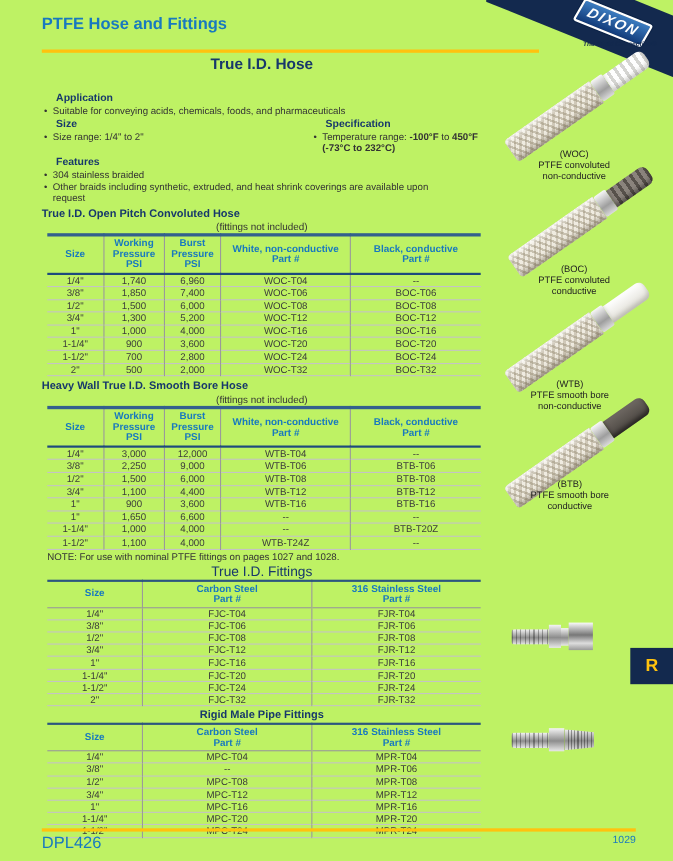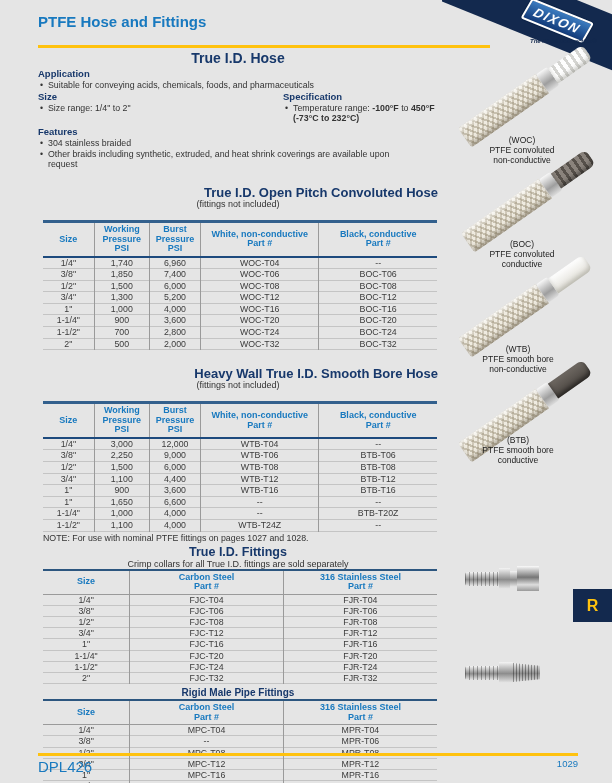--- a/index.html
+++ b/index.html
@@ -1,55 +1,55 @@
 <!DOCTYPE html>
 <html><head>
 <meta charset="utf-8">
 <style>
   html,body{margin:0;padding:0;background:#fff;}
-  .page{position:relative;width:612px;height:783px;background:#e5e5e5;overflow:hidden;
+  .page{position:relative;width:612px;height:783px;background:#bef264;overflow:hidden;
         font-family:"Liberation Sans",sans-serif;color:#333;}
   
   .header-title{position:absolute;left:38px;top:13px;font-size:15px;font-weight:bold;color:#1879bf;}
   .rule-top{position:absolute;left:38px;top:45px;width:452px;height:3px;background:#ffc20e;}
   .corner{position:absolute;top:0;right:0;width:170px;height:72px;overflow:hidden;}
   .band{position:absolute;top:-6px;right:-60px;width:230px;height:52px;background:#13294e;
         transform:rotate(22deg);display:flex;align-items:center;justify-content:center;}
   .logo-box{background:linear-gradient(180deg,#3c7cc0,#123b7a);border:2px solid #fff;border-radius:3px;
         padding:0 7px 1px 7px;transform:skewX(-8deg);box-shadow:0 0 0 1px #0c2347;}
   .logo-box span{font-size:13px;font-weight:bold;font-style:italic;color:#fff;letter-spacing:1.5px;}
   .tagline{position:absolute;left:88px;top:38px;width:80px;font-size:6px;font-weight:bold;
         font-style:italic;color:#13294e;}
   
   .main{position:absolute;left:38px;top:50px;width:400px;}
-  .main-title{font-size:14px;line-height:16px;font-weight:bold;color:#17386b;text-align:center;margin-bottom:2px;}
-  .subhead{font-size:9.5px;line-height:11px;font-weight:bold;color:#17386b;margin-bottom:1px;}
+  .main-title{font-size:14px;line-height:16px;font-weight:bold;color:#17386b;text-align:center;margin-bottom:18px;}
+  .subhead{font-size:9.5px;line-height:11px;font-weight:bold;color:#17386b;margin-bottom:1px;margin-left:13px;}
   .bullet{position:relative;font-size:8.8px;line-height:10px;color:#333;padding-left:10px;margin-bottom:1px;}
   .bullet::before{content:"•";position:absolute;left:2px;top:0;color:#333;}
   .two-col{display:flex;margin-bottom:2px;}
   .col-l{width:245px;}
   .col-r{width:152px;}
   .features .bullet{width:358px;}
   
-  .tbl-title{font-size:13px;line-height:12px;font-weight:bold;color:#17386b;text-align:right;margin-top:18px;}
-  .tbl-sub{font-size:9px;line-height:10px;color:#333;text-align:center;margin-bottom:11px;}
+  .tbl-title{font-size:10px;line-height:12px;font-weight:bold;color:#17386b;text-align:left;margin-top:4px;}
+  .tbl-sub{font-size:9px;line-height:10px;color:#333;text-align:center;margin-bottom:1px;}
   table{border-collapse:collapse;width:394px;margin-left:5px;table-layout:fixed;}
   table.ptable{border-top:3px solid #33608d;}
   table.ftable{border-top:2.5px solid #2c567f;}
   th{font-size:9px;line-height:9.5px;font-weight:bold;color:#1879bf;text-align:center;
      padding:2px 1px;vertical-align:middle;}
   .ptable thead tr{border-bottom:2px solid #1d4a7d;}
   .ftable thead tr{border-bottom:1px solid #9a9a9a;}
   td{font-size:8.8px;color:#3b3b3b;text-align:center;padding:0;}
   .ptable td{line-height:10.6px;}
   .ftable td{line-height:10.2px;}
   tbody tr{border-bottom:1px solid #c4c4c4;}
   th + th, td + td{border-left:1px solid #9a9a9a;}
   .note{font-size:8.8px;line-height:10px;color:#333;margin-left:5px;margin-top:1px;}
-  .fit-title{font-size:12.5px;line-height:14px;font-weight:bold;color:#17386b;text-align:center;margin-top:2px;}
+  .fit-title{font-size:12.5px;line-height:14px;font-weight:normal;color:#17386b;text-align:center;margin-top:2px;}
   .fit-sub{font-size:9px;line-height:10px;color:#333;text-align:center;}
   .fit-group{font-size:10px;line-height:11px;font-weight:bold;color:#17386b;text-align:center;margin-bottom:1px;}
   
   .hose-fig{position:absolute;width:140px;height:80px;}
   .hose-bar{position:absolute;left:-4px;top:28px;width:150px;height:24px;transform:rotate(-35deg);
             display:flex;align-items:center;border-radius:4px;}
   .braid{flex:1;height:24px;border-radius:4px 0 0 4px;
      background:
        repeating-linear-gradient(55deg,rgba(150,140,115,.45) 0 2px,rgba(255,255,255,0) 2px 5px),
        repeating-linear-gradient(-55deg,#cfc8b8 0 2px,#efebe0 2px 5px);
@@ -313,21 +313,20 @@
           <td>1,100</td>
           <td>4,000</td>
           <td>WTB-T24Z</td>
           <td>--</td>
         </tr>
         </tbody>
     </table>
     <div class="note">NOTE: For use with nominal PTFE fittings on pages 1027 and 1028.</div>
 
     <div class="fit-title">True I.D. Fittings</div>
-    <div class="fit-sub">Crimp collars for all True I.D. fittings are sold separately</div>
 
     <table class="ftable">
       <colgroup>
           <col style="width:22%">
           <col style="width:39%">
           <col style="width:39%">
         </colgroup>
       <thead>
           <tr>
         <th>

